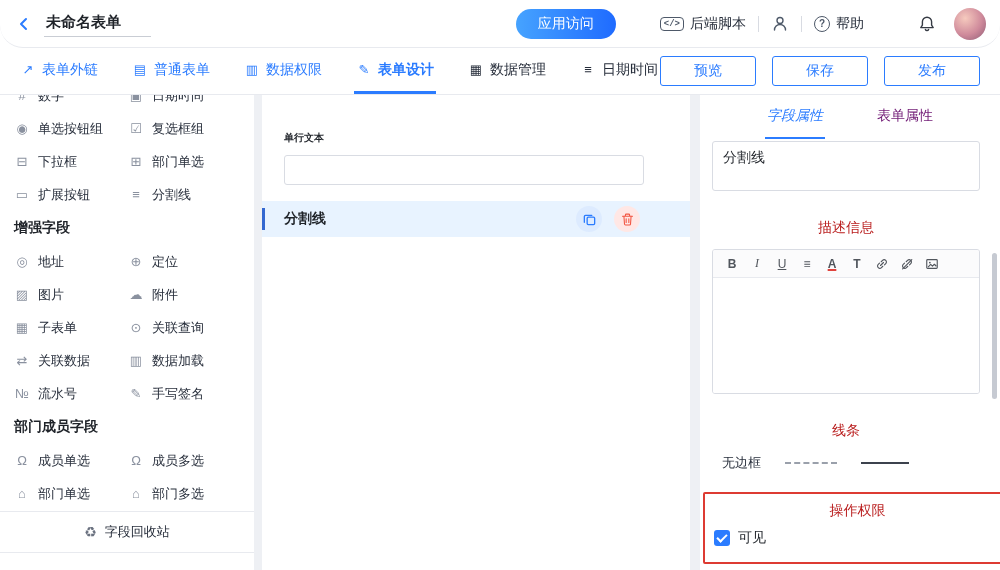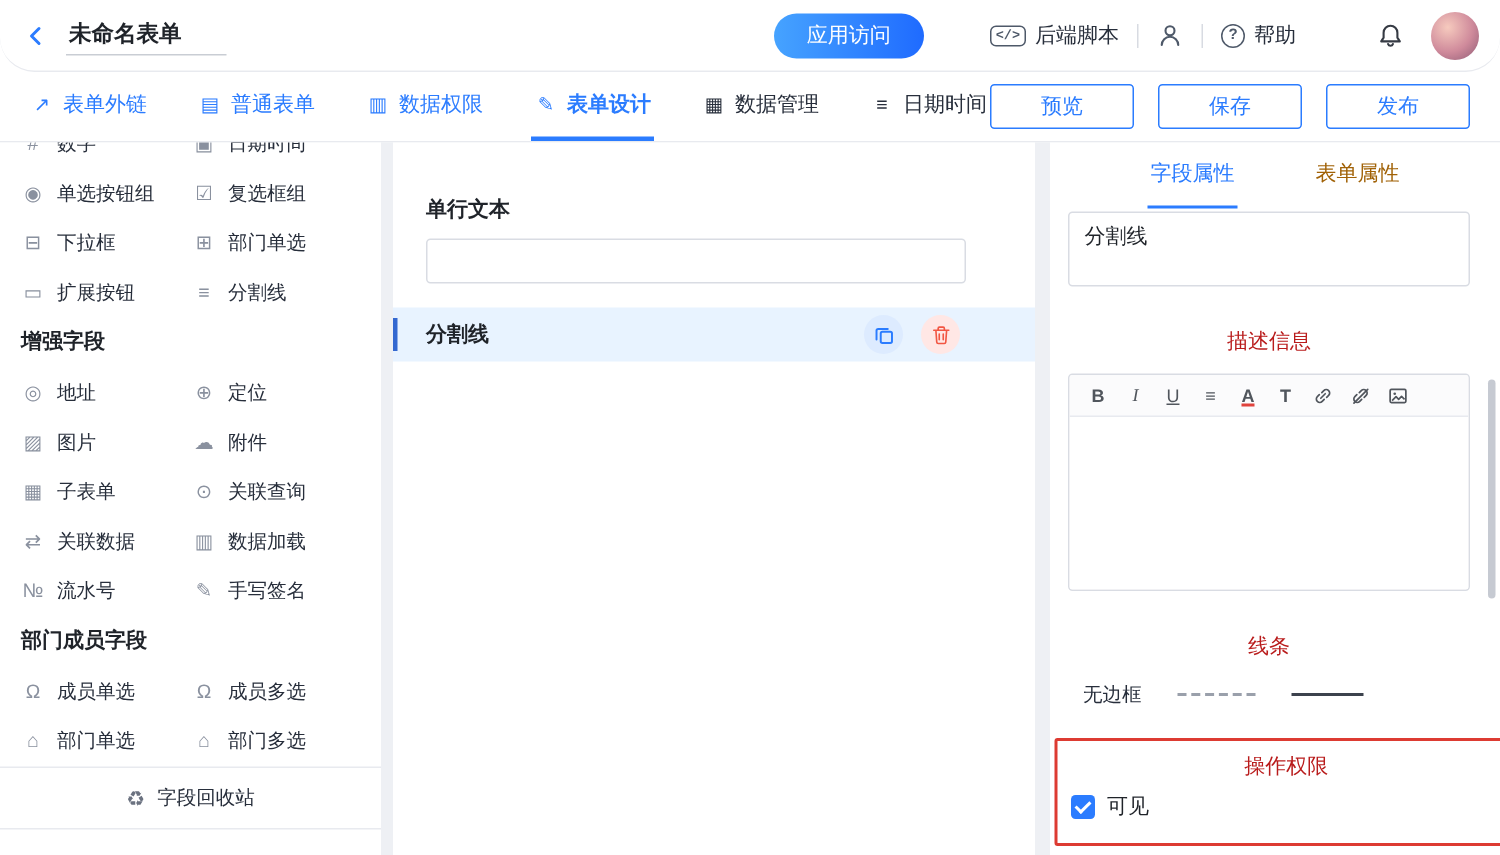--- a/index.html
+++ b/index.html
@@ -40,34 +40,34 @@
   .s-grid { display:grid; grid-template-columns:114px 1fr; margin-top:-16px; }
   .s-item { height:33px; display:flex; align-items:center; gap:8px; font-size:13px; color:#272e3b; cursor:grab; white-space:nowrap; }
   .s-ic { width:16px; color:#8a919f; font-size:13px; text-align:center; flex:none; }
   .s-head { grid-column:1 / -1; height:34px; display:flex; align-items:center; font-size:14px; font-weight:bold; color:#1f2329; }
   .s-recycle { height:42px; border-top:1px solid #e8eaef; border-bottom:1px solid #e8eaef; display:flex; align-items:center; justify-content:center; gap:8px; font-size:13px; color:#272e3b; cursor:pointer; margin-bottom:17px; background:#fff; }
   .recycle-ic { color:#6b7280; font-size:14px; }
 
   
   .canvas { width:428px; background:#fff; padding-top:36px; }
   .fb { padding:0 22px; }
-  .fb-label { font-size:14px; font-weight:600; color:#1f2329; }
+  .fb-label { font-size:10px; font-weight:600; color:#1f2329; }
   .fb-input { display:block; margin-top:10px; width:360px; height:30px; border:1px solid #d9dce3; border-radius:3px; background:#fff; outline:none; padding:0 8px; font-size:13px; }
   .sel-row { margin-top:16px; height:36px; background:#e8f3ff; display:flex; align-items:center; position:relative; padding-left:22px; cursor:pointer; }
   .sel-accent { position:absolute; left:0; top:7px; width:3px; height:22px; background:#3468d0; }
   .sel-label { font-size:14px; font-weight:bold; color:#1f2329; }
   .cbtn { position:absolute; width:26px; height:26px; border-radius:50%; top:5px; display:flex; align-items:center; justify-content:center; cursor:pointer; }
   .cbtn.copy { right:88px; background:#ddebff; color:#2b7cff; }
   .cbtn.del  { right:50px; background:#ffe7e5; color:#f25643; }
 
   
   .panel { width:300px; background:#fff; position:relative; display:flex; flex-direction:column; }
   .p-tabs { height:44px; display:flex; justify-content:center; gap:50px; flex:none; }
-  .p-tab { display:flex; align-items:center; font-size:14px; color:#a16207; border-bottom:2px solid transparent; cursor:pointer; padding:0 2px; white-space:nowrap; }
-  .p-tab.active { color:#2b7cff; border-bottom-color:#2b7cff; }
+  .p-tab { display:flex; align-items:center; font-size:14px; color:#701a75; border-bottom:2px solid transparent; cursor:pointer; padding:0 2px; white-space:nowrap; }
+  .p-tab.active { color:#2b7cff; border-bottom-color:#2b7cff;font-style:italic; }
   .p-body { flex:1; position:relative; padding:2px 20px 0 12px; }
   .p-titlebox { height:50px; border:1px solid #d9dce3; border-radius:3px; padding:7px 10px; font-size:14px; color:#1f2329; cursor:text; }
   .p-label { margin-top:28px; font-size:14px; font-weight:normal; color:#b91c1c;text-align:center; }
   .p-editor { margin-top:12px; border:1px solid #d9dce3; border-radius:3px; height:145px; display:flex; flex-direction:column; overflow:hidden; }
   .p-toolbar { height:28px; border-bottom:1px solid #e8eaef; display:flex; align-items:center; gap:3px; padding:0 8px; background:#fbfbfc; flex:none; }
   .tb { width:22px; height:22px; display:flex; align-items:center; justify-content:center; font-size:12px; color:#51565d; cursor:pointer; }
   .tb.b { font-weight:bold; }
   .tb.i { font-style:italic; font-family:"Liberation Serif","DejaVu Serif",serif; }
   .tb.u { text-decoration:underline; }
   .tb.color { text-decoration:underline; text-decoration-color:#e0433d; text-decoration-thickness:2px; font-weight:bold; }

